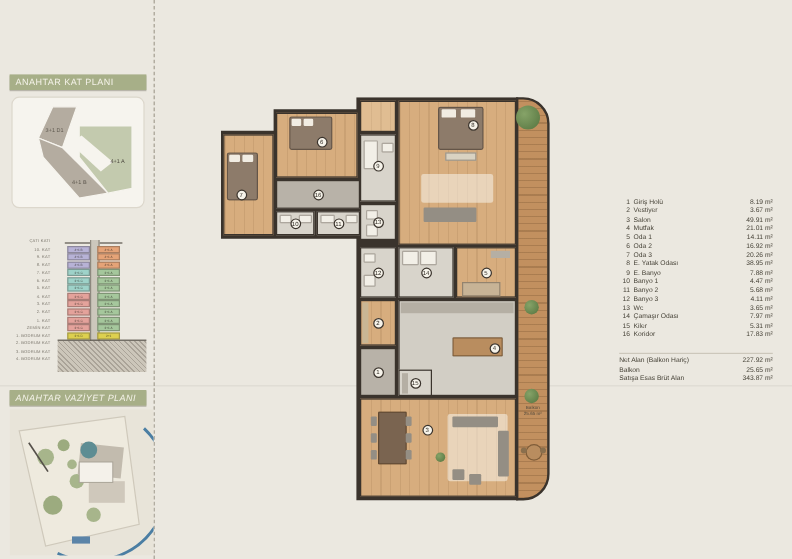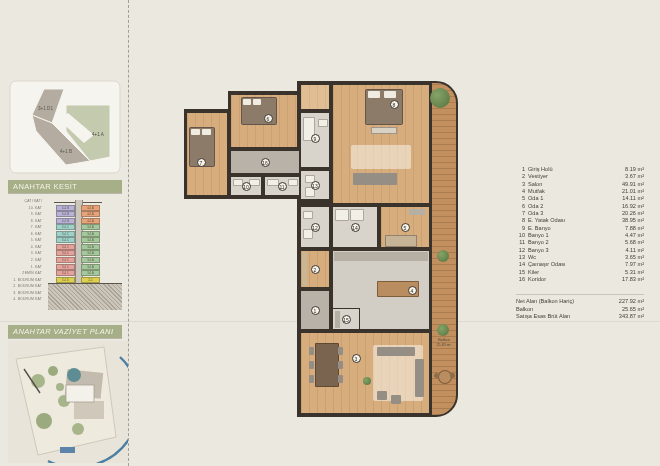--- a/index.html
+++ b/index.html
@@ -67,35 +67,35 @@
   .tset{position:absolute;border-radius:50%;background:#b98d5f;border:1px solid rgba(70,45,20,.5);z-index:5;}
   .tchair{position:absolute;border-radius:50%;background:#8a6f4d;z-index:5;}
 </style>
 </head>
 <body>
 
 <div class="page">
   <div class="crease"></div>
   <div class="divider"></div>
 
+  <div class="side-header" style="top:62px;">ANAHTAR KAT PLANI</div>
 
   <div class="keyplan-box">
     <svg width="114" height="96" viewBox="0 0 114 96">
       <rect x="2" y="2" width="110" height="92" rx="6" fill="#f6f4ee" stroke="#dcd7cc" stroke-width="1"></rect>
       <polygon points="36,10 56,10 44,44 24,36" fill="#b4aca0" stroke="#f6f4ee" stroke-width="1"></polygon>
       <polygon points="24,36 44,44 82,82 58,86 28,52" fill="#b4aca0" stroke="#f6f4ee" stroke-width="1"></polygon>
       <polygon points="58,26 102,26 102,78 82,82 58,52" fill="#c3caae" stroke="#f6f4ee" stroke-width="1"></polygon>
       <polygon points="50,40 76,64 86,56 60,34" fill="#f6f4ee"></polygon>
       <text x="30" y="31" font-size="4.6" fill="#5f594f">3+1 D1</text>
       <text x="52" y="74" font-size="4.6" fill="#5f594f">4+1 B</text>
       <text x="84" y="57" font-size="4.6" fill="#4e4a40">4+1 A</text>
     </svg>
   </div>
 
-  <div class="side-header" style="top:180px;">ANAHTAR KESİT</div>
 
   <div class="sec-wrap">
     <div class="sec-roof"></div>
     <div class="sec-core"></div>
     <div id="floor-labels">
         <div class="floor-label" style="top: 2px;">ÇATI KATI</div>
         <div class="floor-label" style="top: 8.55px;">10. KAT</div>
         <div class="floor-label" style="top: 15.1px;">9. KAT</div>
         <div class="floor-label" style="top: 21.65px;">8. KAT</div>
         <div class="floor-label" style="top: 28.2px;">7. KAT</div>

